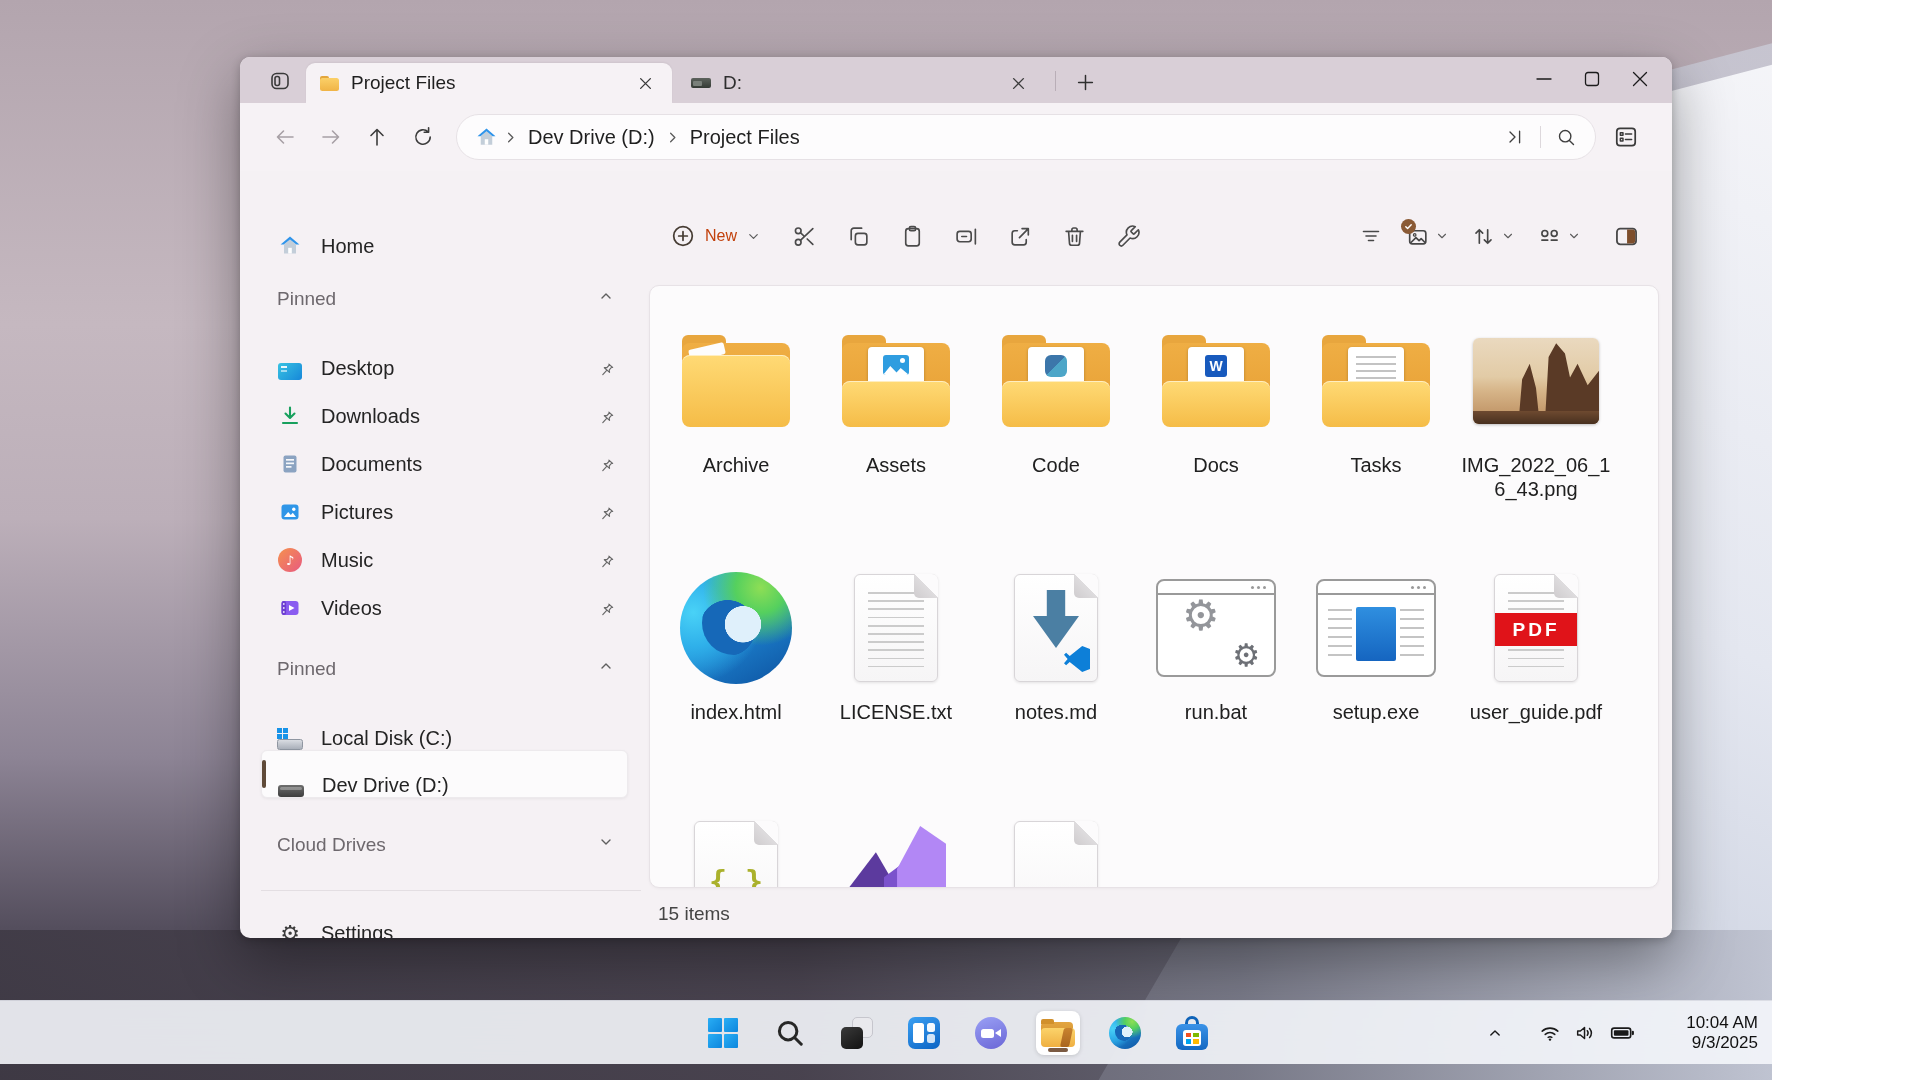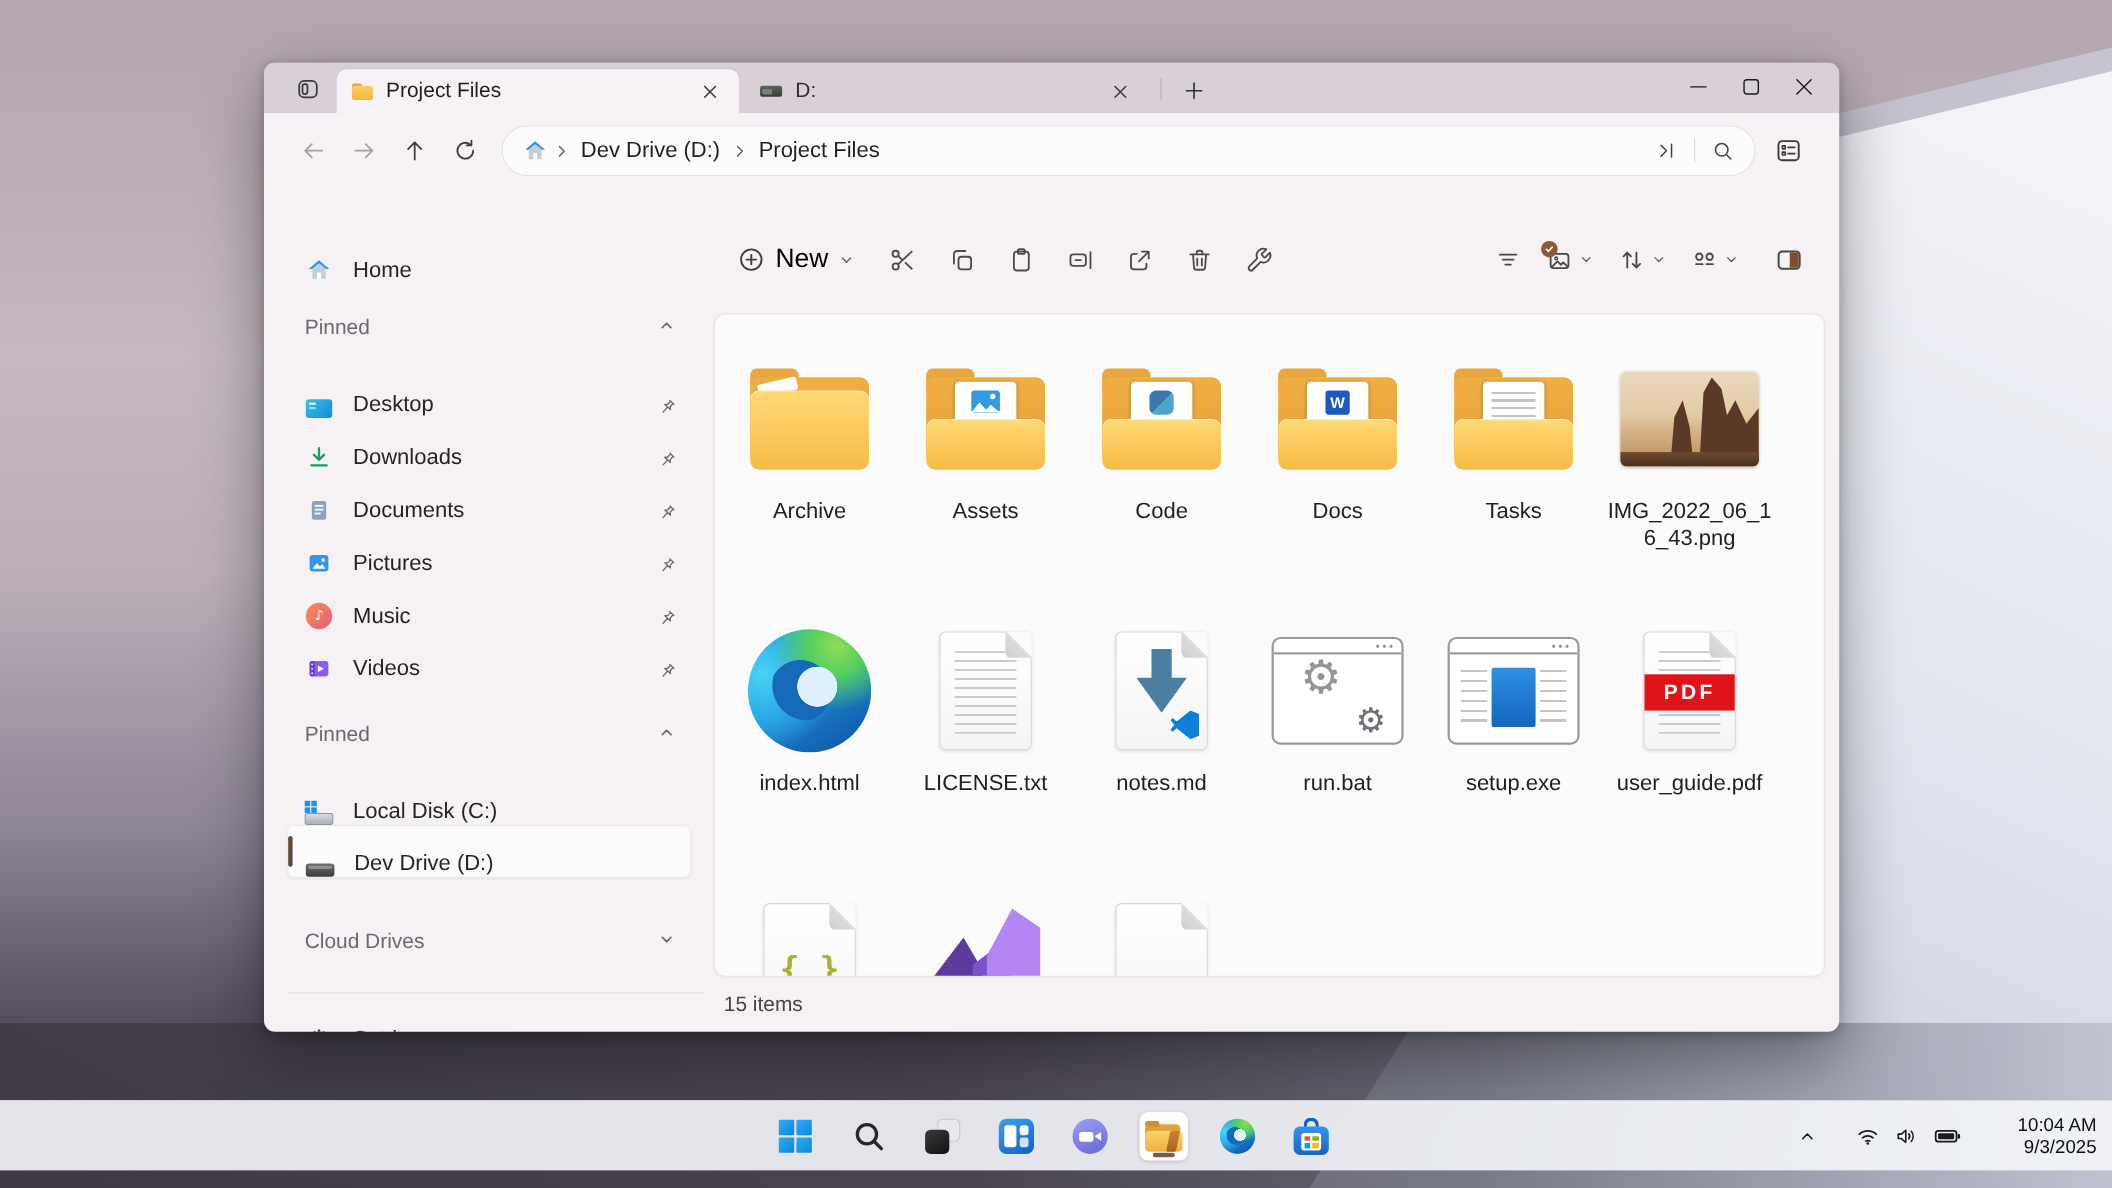--- a/index.html
+++ b/index.html
@@ -1,18 +1,18 @@
 <!DOCTYPE html>
 <html><head>
 <meta charset="utf-8">
 <style>
 *{margin:0;padding:0;box-sizing:border-box}
 html,body{width:1920px;height:1080px;overflow:hidden}
 body{font-family:"Liberation Sans",sans-serif;-webkit-font-smoothing:antialiased}
-.screen{position:relative;width:1920px;height:1080px;overflow:hidden;background:#b5a8b2}
+.screen{position:relative;width:1772px;height:1080px;overflow:hidden;background:#b5a8b2}
 
 .wall{position:absolute;inset:0;background:linear-gradient(180deg,#b3a5ae 0%,#c5b8c0 30%,#bcafb9 48%,#8d8495 70%,#544e5d 86%,#3d3844 100%)}
 .wall .ridge-far{position:absolute;inset:0;background:linear-gradient(215deg,#cfd2de 0%,#a3a9bd 60%,#8d93a8 100%);clip-path:polygon(77% 24%,86% 10%,100% 4%,100% 62%,83% 72%);opacity:.7}
 .wall .mountain{position:absolute;inset:0;background:linear-gradient(205deg,#f6f6f9 0%,#e4e7f0 35%,#c2c9da 70%,#a8b0c5 100%);clip-path:polygon(86% 12%,100% 6%,100% 100%,62% 100%,79% 52%)}
 .wall .ground{position:absolute;left:0;right:0;bottom:0;height:150px;background:linear-gradient(90deg,#3e3944 0%,#4a4450 45%,#6b6b79 70%,#bcc0ce 100%);opacity:.85}
 
 .win{position:absolute;left:240px;top:57px;width:1432px;height:881px;border-radius:10px;background:#f5f1f4;box-shadow:0 22px 60px rgba(0,0,0,.38),0 2px 10px rgba(0,0,0,.22);overflow:hidden}
 .tabbar{position:absolute;left:0;top:0;right:0;height:46px;background:#d9cfd7}
 .gallery-btn{position:absolute;left:24px;top:9px;width:32px;height:30px;border:none;background:transparent;color:#3a3a3a;display:flex;align-items:center;justify-content:center;cursor:pointer}
 .tab{position:absolute;top:6px;height:40px;display:flex;align-items:center;padding:0 14px;font-size:19px;color:#1f1f1f;cursor:pointer}
@@ -38,40 +38,40 @@
 .crumb-home{width:30px;height:30px;border:none;background:transparent;border-radius:5px;display:flex;align-items:center;justify-content:center;cursor:pointer}
 .crumb-sep{color:#5a5a5a;display:flex;align-items:center;margin:0 2px}
 .crumb{border:none;background:transparent;font-size:20px;color:#1f1f1f;padding:4px 8px;border-radius:5px;cursor:pointer;white-space:nowrap}
 .ab-spacer{flex:1}
 .ab-btn{width:34px;height:32px;border:none;background:transparent;border-radius:5px;display:flex;align-items:center;justify-content:center;color:#3f3f3f;cursor:pointer}
 .ab-divider{width:1px;height:22px;background:#ddd8dc;margin:0 8px}
 .details-btn{width:40px;height:36px;border:none;background:transparent;border-radius:6px;display:flex;align-items:center;justify-content:center;color:#3a3a3a;margin-right:8px;cursor:pointer}
 
 .toolbar{position:absolute;left:0;top:150px;right:0;height:58px;display:flex;align-items:center;padding:0 26px 0 420px}
 .new-btn{display:flex;align-items:center;gap:9px;border:none;background:transparent;border-radius:6px;padding:6px 10px;cursor:pointer;color:#463c33}
-.new-btn .nlabel{font-size:24px;color:#000000}
+.new-btn .nlabel{font-size:16px;color:#c2410c}
 .tool-btn{width:42px;height:40px;border:none;background:transparent;border-radius:6px;display:flex;align-items:center;justify-content:center;color:#4b4b4b;margin-left:12px;cursor:pointer}
 .tool-btn:first-of-type{margin-left:28px}
 .tb-right{margin-left:auto;display:flex;align-items:center}
 .tb-group{display:flex;align-items:center;border:none;background:transparent;border-radius:6px;padding:4px 6px;color:#474747;cursor:pointer;margin-left:10px}
 .tb-group .chev{margin-left:5px;color:#5c5c5c;display:flex}
 .badge-img{position:relative;display:flex}
 .badge-dot{position:absolute;left:-4px;top:-5px;width:15px;height:15px;border-radius:50%;background:#8a5a35;display:flex;align-items:center;justify-content:center}
 
 .sidebar{position:absolute;left:0;top:153px;width:409px;bottom:2px;padding-left:21px;font-size:20px;color:#242424}
 .srow{display:flex;align-items:flex-end;height:48px;width:367px;border-radius:6px;padding:0 12px 0 16px;cursor:pointer;position:relative}
 .srow .sicon{width:26px;display:flex;justify-content:center;flex:0 0 auto}
 .srow .slabel{flex:1;margin-left:18px;white-space:nowrap}
 .srow .pin{color:#6a6a6a;display:flex;flex:0 0 auto}
 .srow.sel{background:#fcfbfc;border:1px solid #edeaed;box-shadow:0 1px 3px rgba(0,0,0,.06)}
 .srow.sel::before{content:"";position:absolute;left:0;top:9px;bottom:9px;width:4px;border-radius:2px;background:#5f4a38}
 .shead{display:flex;align-items:flex-start;justify-content:space-between;height:30px;width:367px;padding:0 14px 0 16px;color:#6d686d;font-size:19px;cursor:pointer}
 .shead .chev{color:#5f5f5f;display:flex}
 .sdivider{width:380px;height:1px;background:#e3dee2;margin-top:26px}
-.mt14{margin-top:14px}.mt30{margin-top:30px}.mt32{margin-top:48px}.mt38{margin-top:38px}.mt6{margin-top:6px}
+.mt14{margin-top:14px}.mt30{margin-top:30px}.mt32{margin-top:36px}.mt38{margin-top:38px}.mt6{margin-top:6px}
 
 .si-desktop{width:24px;height:17px;border-radius:3px;background:linear-gradient(135deg,#38c3e2 0%,#1687d9 100%);position:relative}
 .si-desktop::after{content:"";position:absolute;left:3px;top:3px;width:6px;height:2px;background:rgba(255,255,255,.9);box-shadow:0 4px 0 rgba(255,255,255,.55)}
 .si-music{width:24px;height:24px;border-radius:50%;background:linear-gradient(135deg,#f5914f,#e85a80);display:flex;align-items:center;justify-content:center;color:#fff;font-size:13px}
 .si-diskc{width:26px;height:22px;position:relative}
 .si-diskc .slab{position:absolute;left:0;bottom:0;width:26px;height:11px;border-radius:2.5px;background:linear-gradient(180deg,#d9dce2,#a9afb9);border:1px solid #8f96a1}
 .si-diskc .wgrid{position:absolute;left:0;top:0;width:11px;height:11px;display:grid;grid-template-columns:1fr 1fr;gap:1px}
 .si-diskc .wgrid i{background:#1793e8}
 .si-diskd{width:26px;height:12px;border-radius:3px;background:linear-gradient(180deg,#6e6e6e,#3d3d3d);position:relative}
 .si-diskd::after{content:"";position:absolute;left:2px;top:2px;right:2px;height:3px;border-radius:1.5px;background:rgba(255,255,255,.3)}

